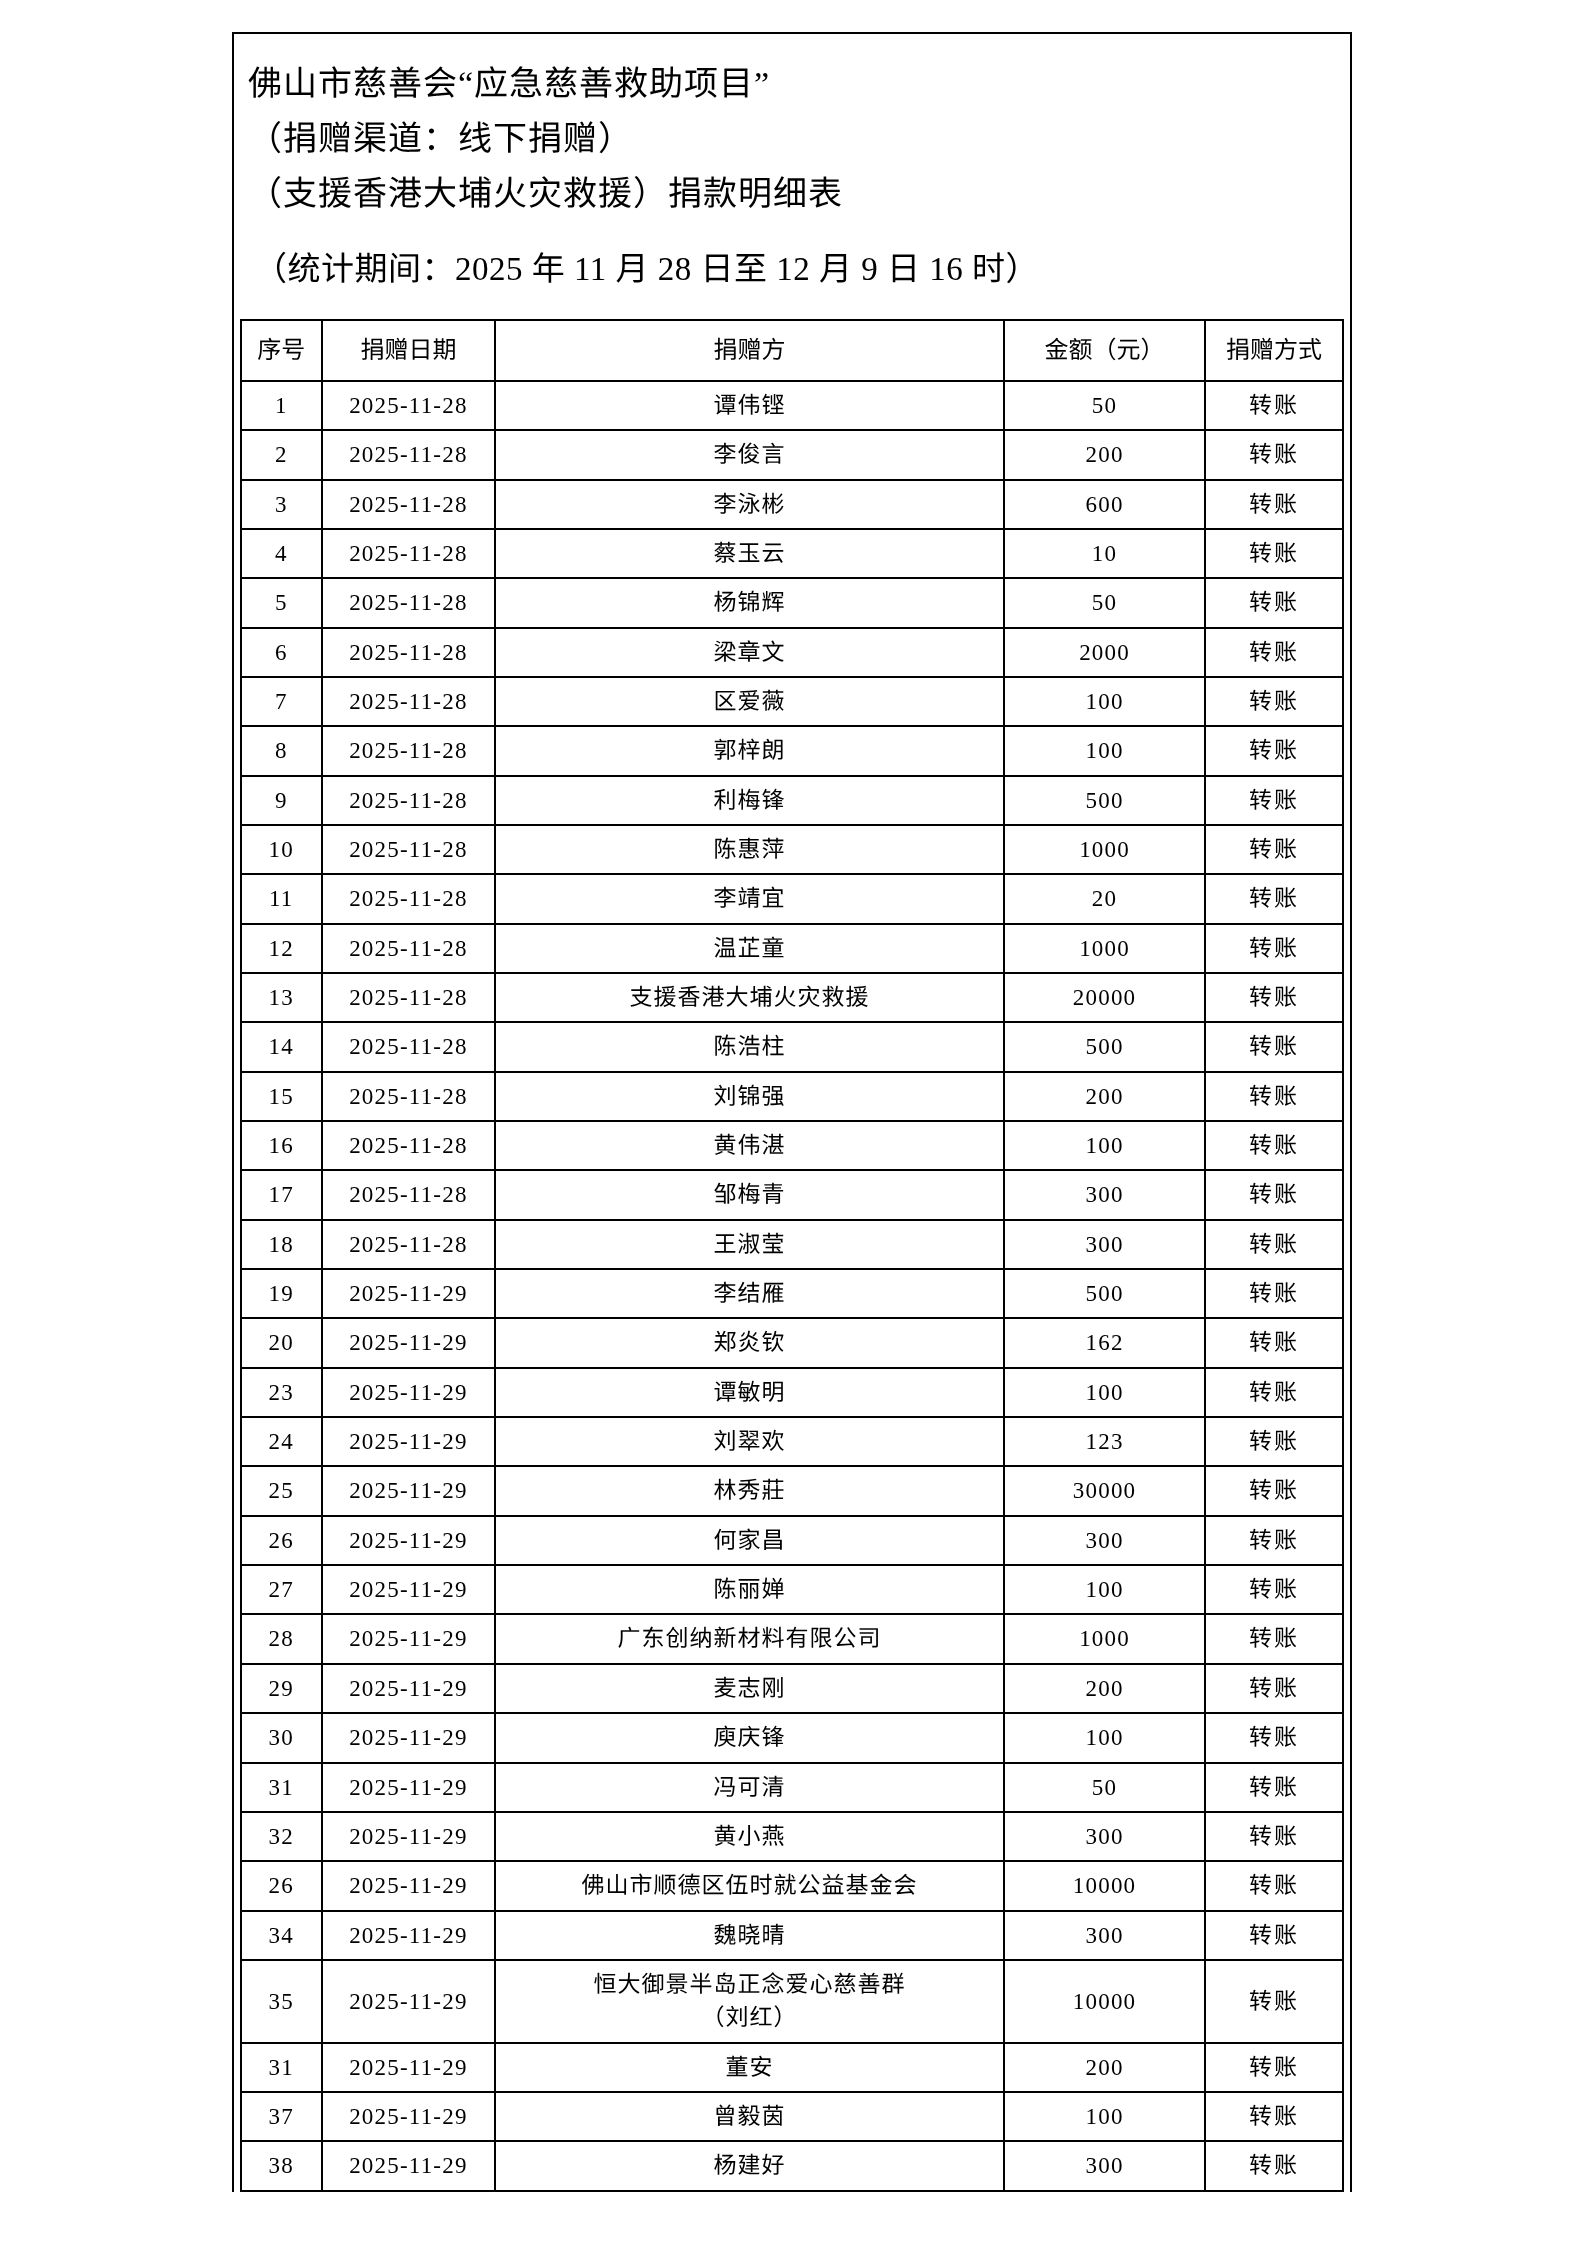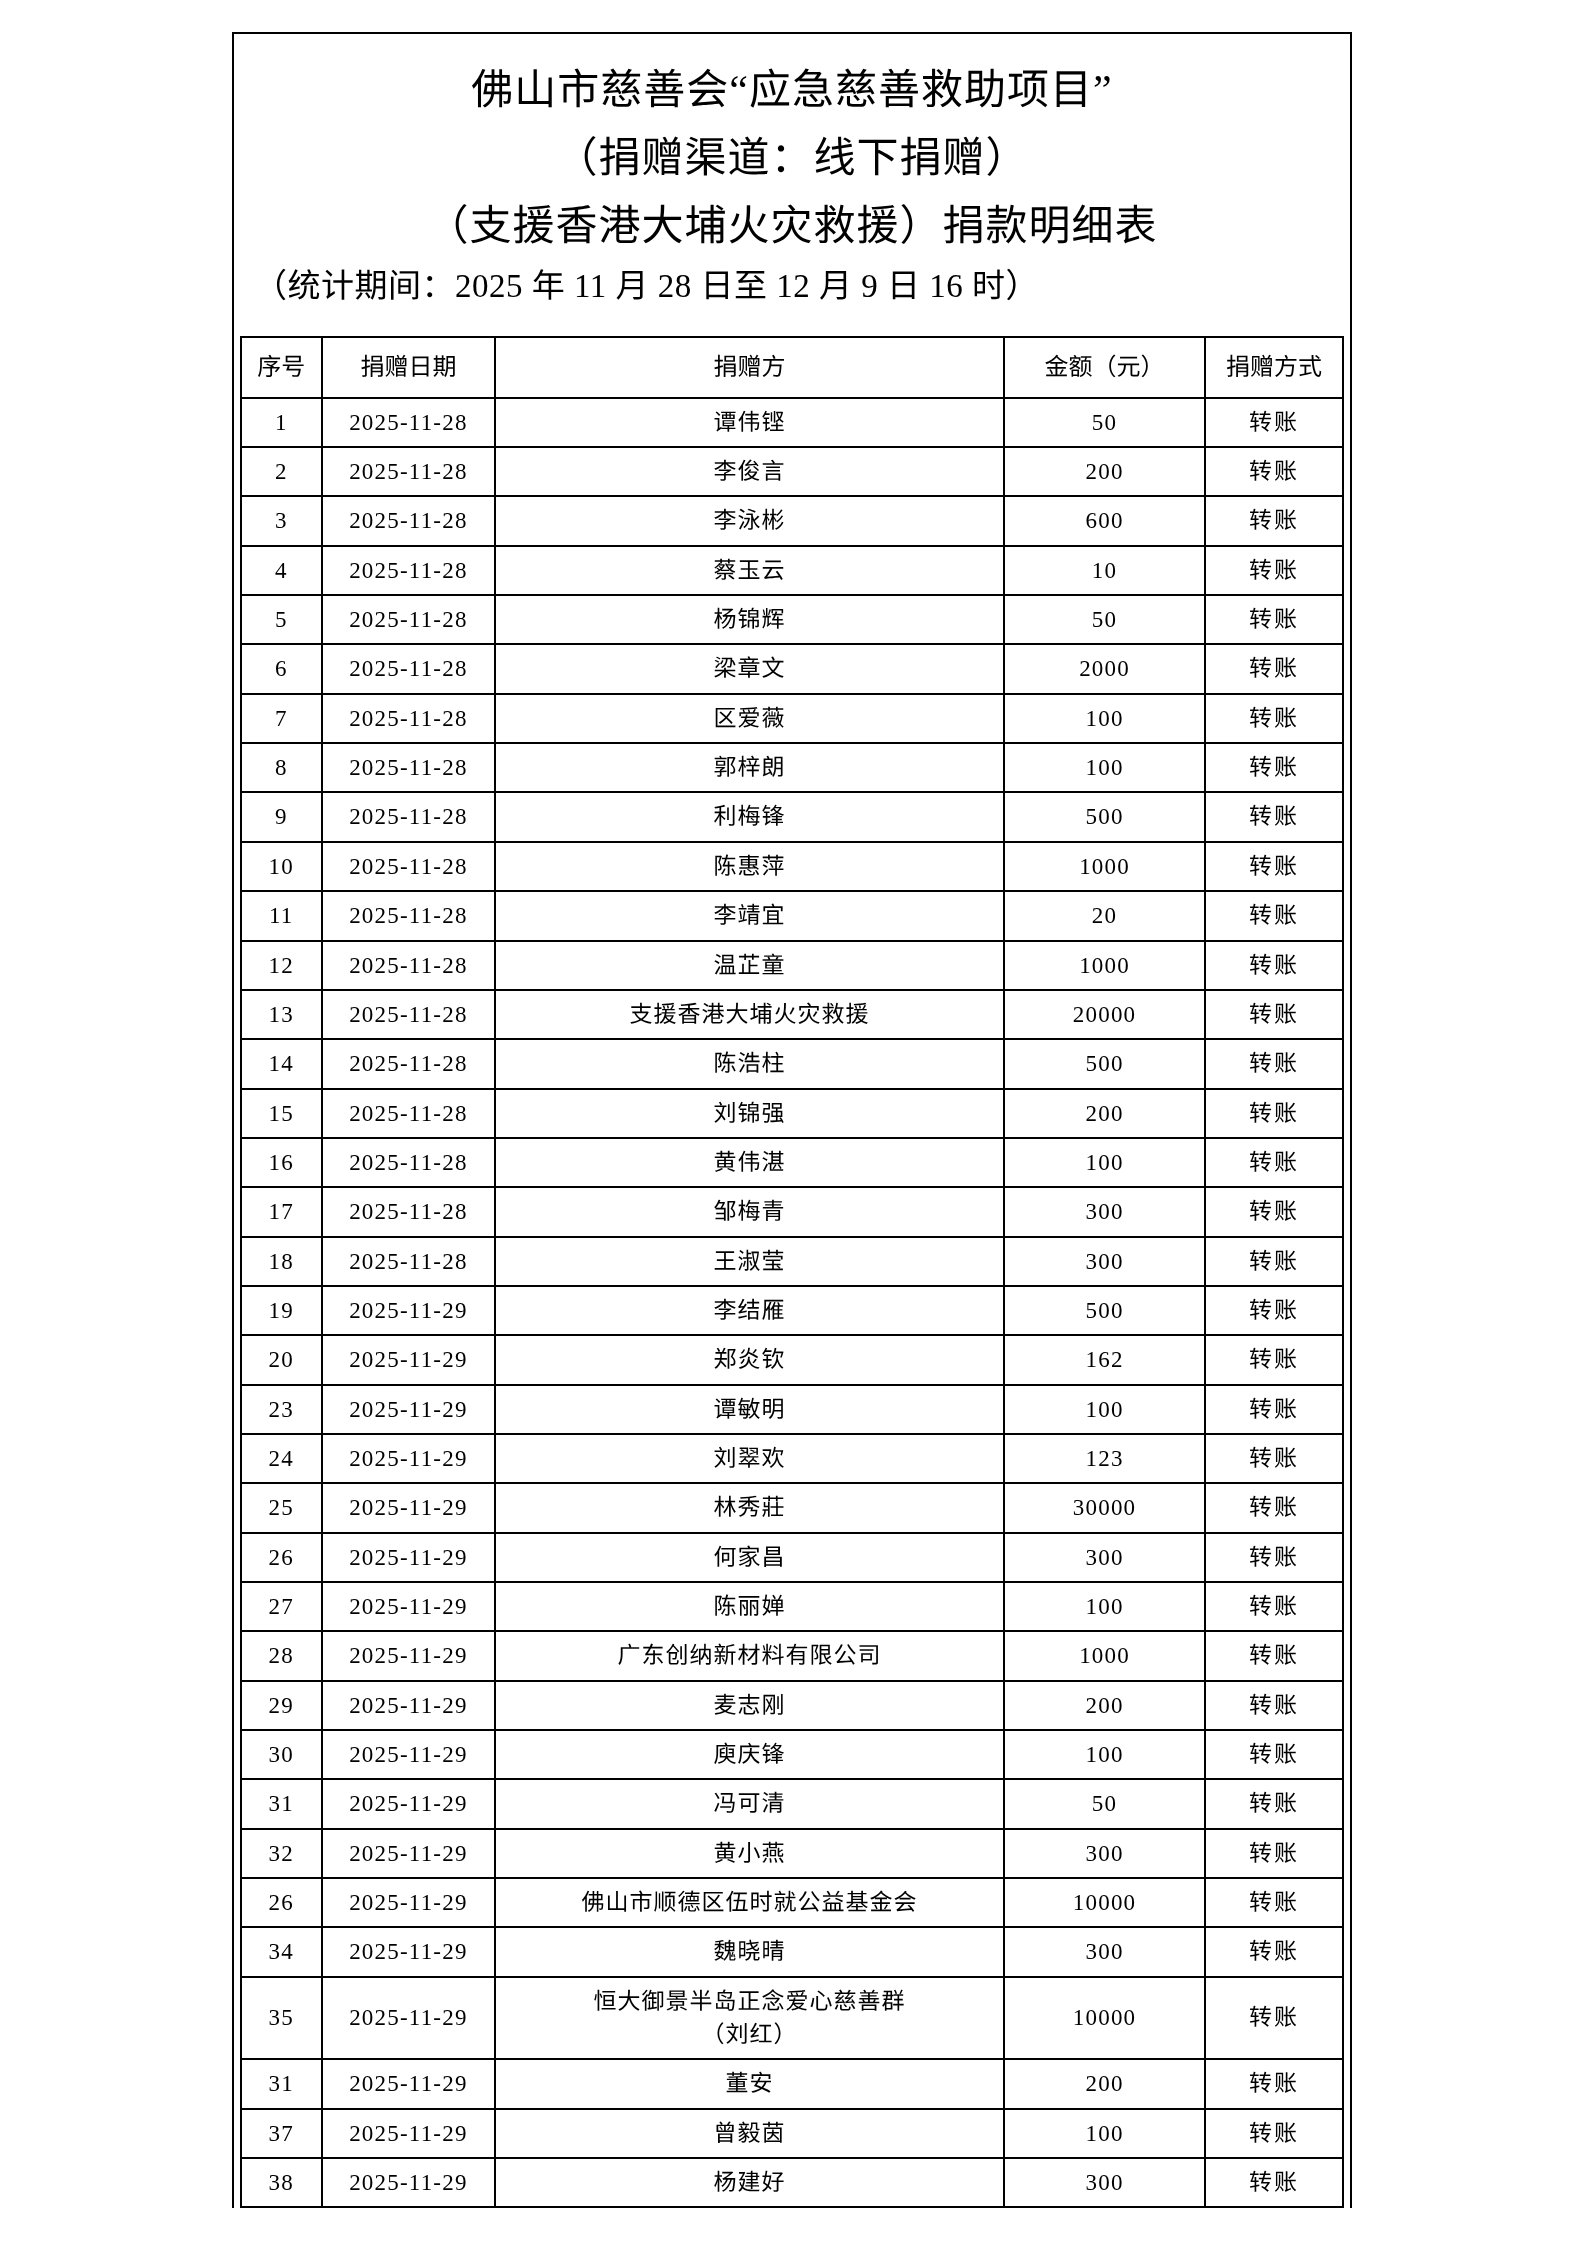--- a/index.html
+++ b/index.html
@@ -30,32 +30,32 @@
     border: 2px solid #000000;
     border-bottom: none;
     box-sizing: border-box;
     background: #ffffff;
   }
   
   #title-block {
     padding: 22px 14px 10px 14px;
   }
   .title-line {
-    text-align: center;
-    font-size: 42px;
+    text-align: left;
+    font-size: 34px;
     line-height: 1.62;
     letter-spacing: 1px;
     white-space: nowrap;
     font-weight: 400;
   }
   .title-line.period {
     text-align: left;
     padding-left: 6px;
     font-size: 33px;
-    margin-top: 0;
+    margin-top: 22px;
     letter-spacing: 0.5px;
   }
   
   table#donation-table {
     border-collapse: collapse;
     width: 1104px;
     margin: 12px auto 0 auto;
     table-layout: fixed;
   }
   table#donation-table th,

